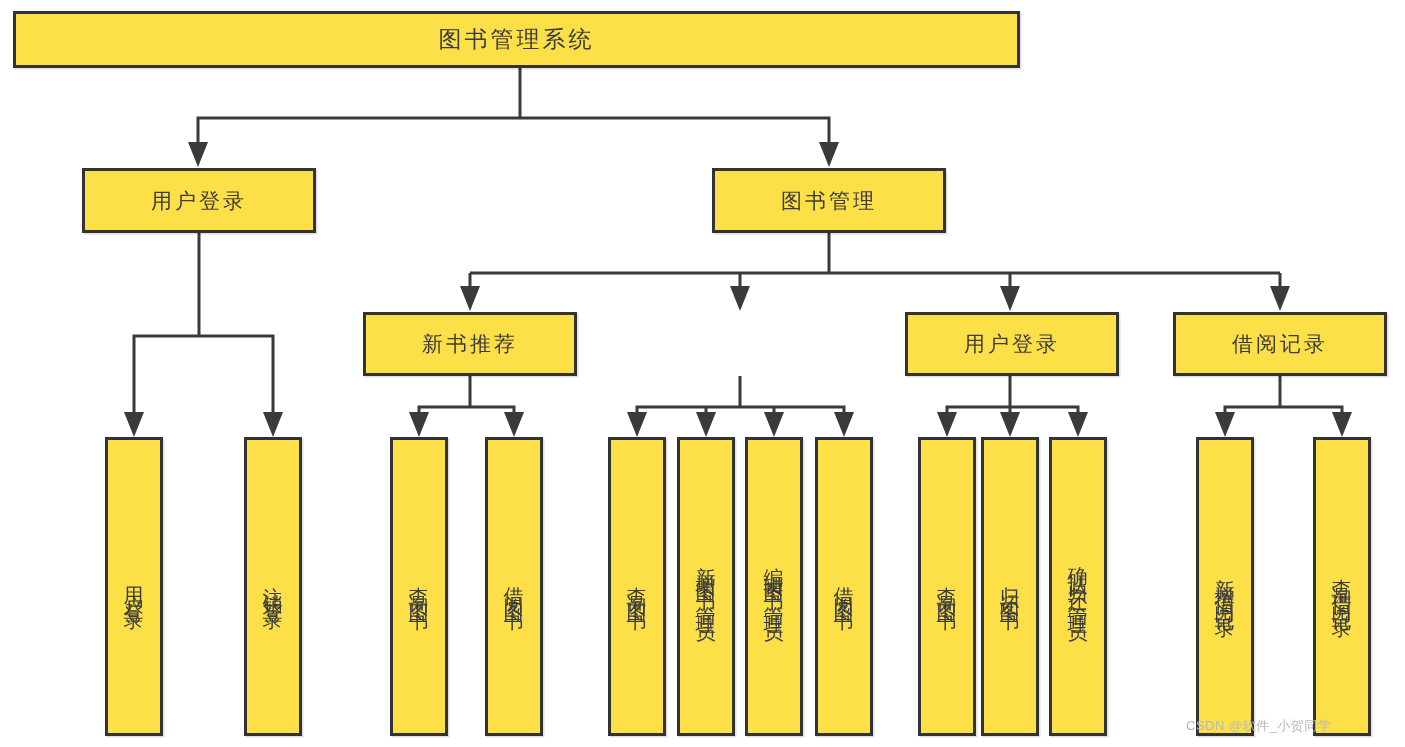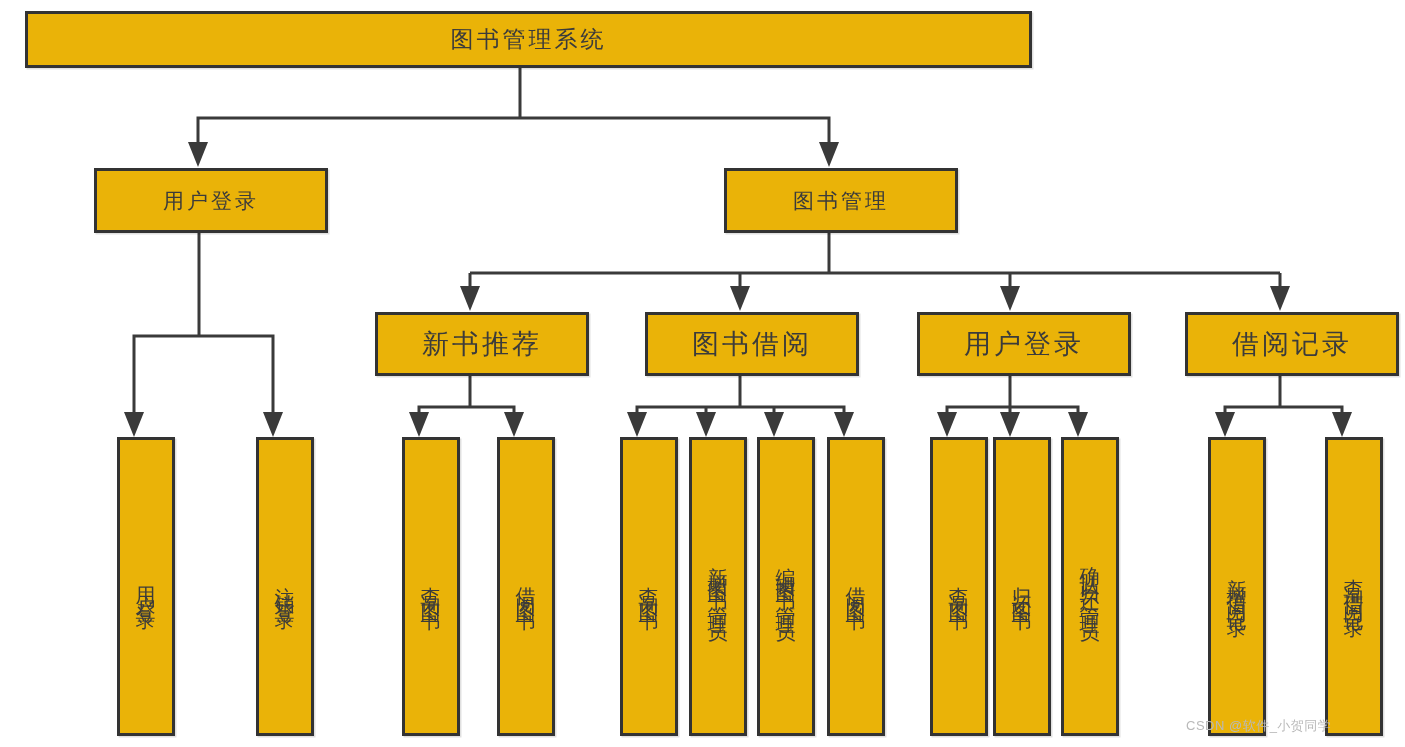--- a/index.html
+++ b/index.html
@@ -14,39 +14,38 @@
   #canvas{
     position:relative;
     width:1405px;height:747px;
     background:var(--bg);
     overflow:hidden;
   }
   #wires{position:absolute;left:0;top:0;z-index:1;pointer-events:none;}
   .box{
     position:absolute;
     box-sizing:border-box;
-    background:#eab308;
+    background:#fde047;
     border:3px solid var(--border);
     color:var(--text);
     display:flex;align-items:center;justify-content:center;
     z-index:2;
     box-shadow:1.5px 1.5px 0 rgba(0,0,0,0.12);
-    margin-left:12px;
   }
   .root{
     left:13px;top:11px;width:1007px;height:57px;
     font-size:23px;letter-spacing:3px;
   }
   .lvl{
     width:234px;height:65px;top:168px;
     font-size:21px;letter-spacing:3px;
   }
   .lvl3{
     width:214px;height:64px;top:312px;
-    font-size:27px;letter-spacing:3px;
+    font-size:21px;letter-spacing:3px;
   }
   .leaf{
     top:437px;width:58px;height:299px;
     writing-mode:vertical-rl;
     text-orientation:mixed;
     font-size:20px;letter-spacing:8px;
     line-height:1;
   }
   .leaf span{display:block;}
   #watermark{
@@ -108,23 +107,20 @@
   <div class="box lvl" style="left:82px;">
     <span>用户登录</span>
   </div>
   <div class="box lvl" style="left:712px;">
     <span>图书管理</span>
   </div>
 
   <div class="box lvl3" style="left:363px;">
     <span>新书推荐</span>
   </div>
-  <div class="box lvl3" style="left:633px;">
-    <span>图书借阅</span>
-  </div>
   <div class="box lvl3" style="left:905px;">
     <span>用户登录</span>
   </div>
   <div class="box lvl3" style="left:1173px;">
     <span>借阅记录</span>
   </div>
 
   <div class="box leaf" style="left:105px;">
     <span>用户登录</span>
   </div>

